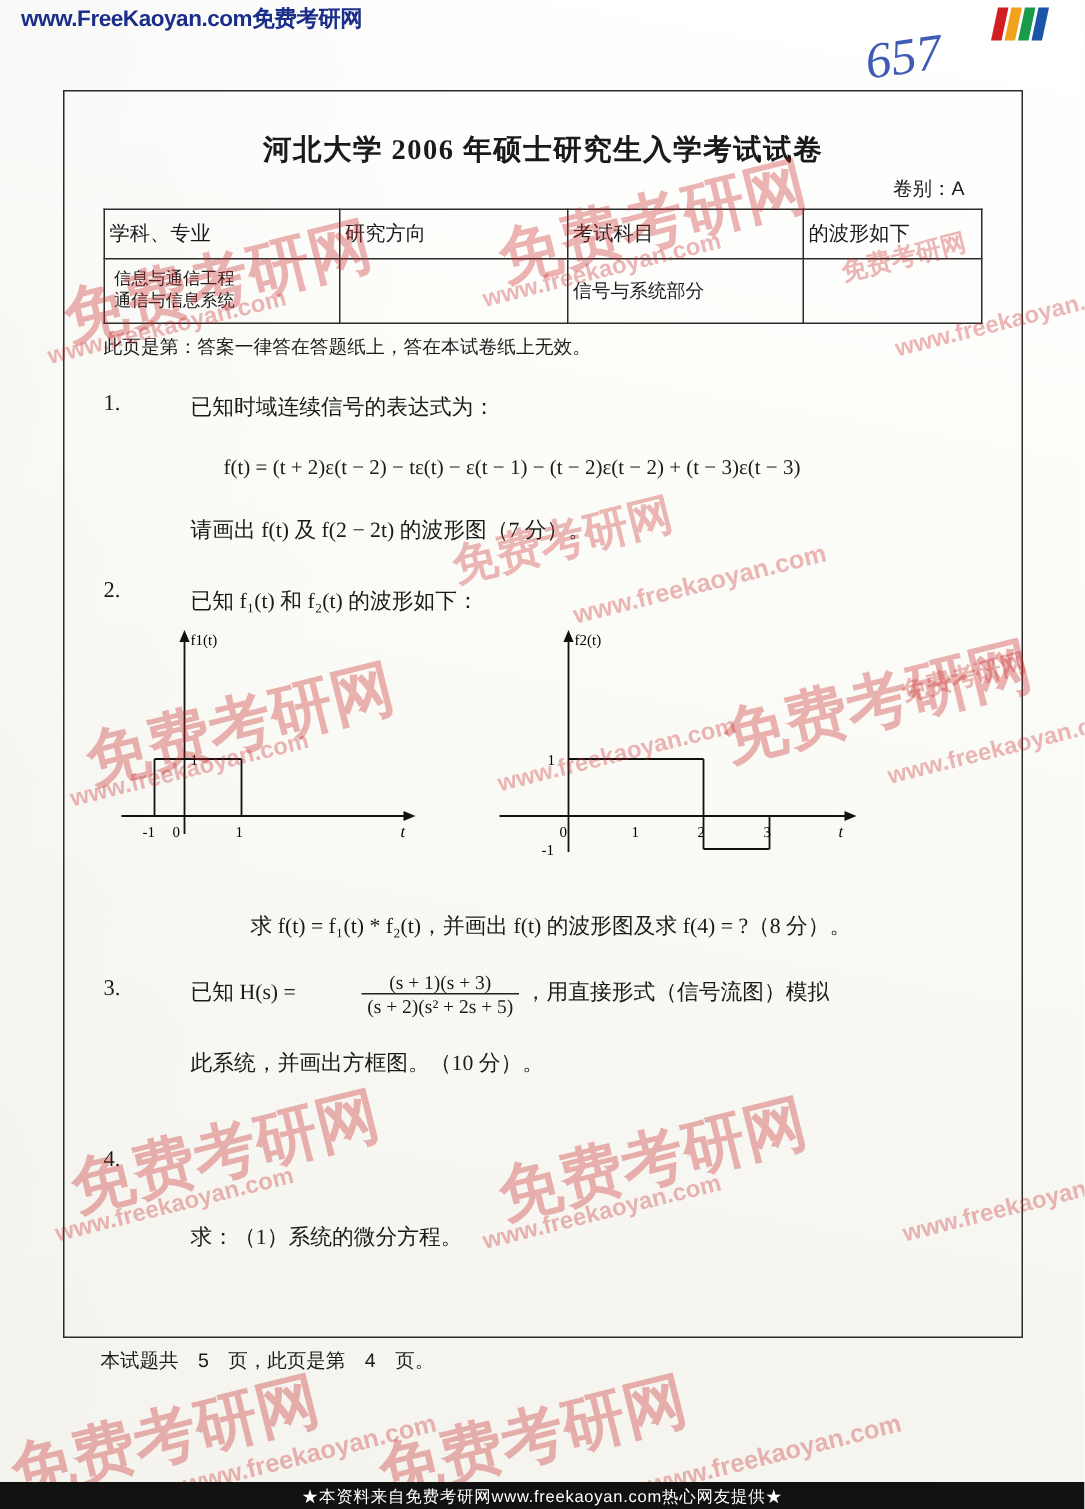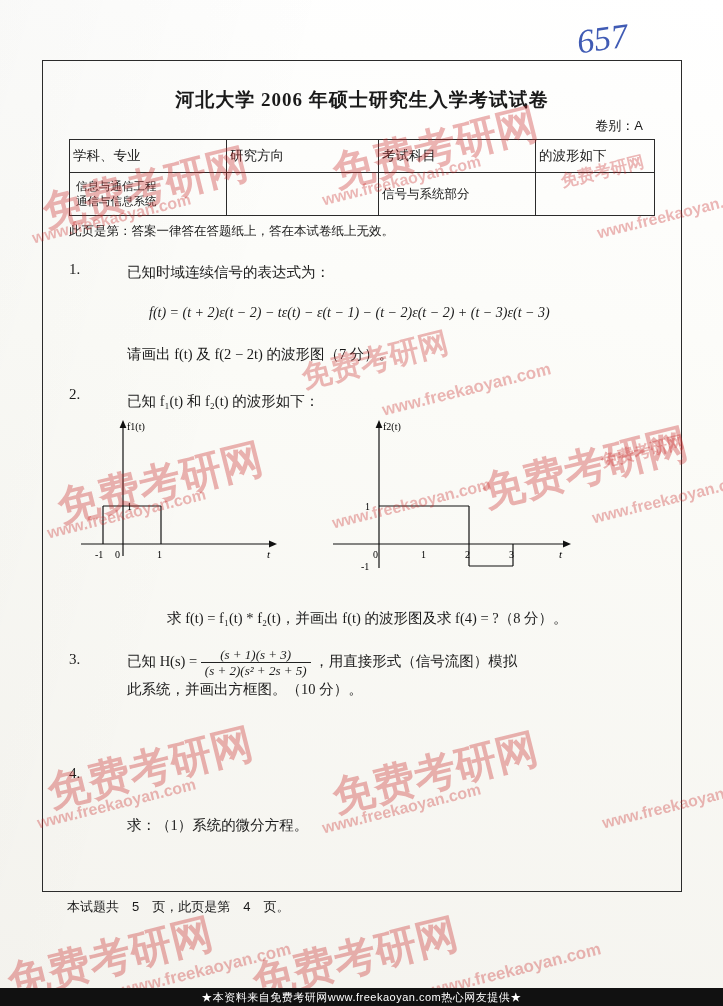--- a/index.html
+++ b/index.html
@@ -74,22 +74,22 @@
   table.info td.two{
     text-align:left;padding-left:6px;line-height:15px;font-size:11.5px;
   }
   .decl{
     position:absolute;left:26px;top:162px;
     font-size:12.5px;font-family:"Liberation Sans",sans-serif;
   }
   
   .q{position:absolute;font-size:14.5px;line-height:24px;}
   .qnum{position:absolute;font-size:15px;font-family:"Liberation Serif",serif;}
-  .math{font-family:"Liberation Serif",serif;font-style:italic;}
-  .frac{display:inline-block;vertical-align:middle;text-align:center;font-size:13px;line-height:15px;}
+  .math{font-family:"Liberation Serif",serif;}
+  .frac{display:inline-block;vertical-align:middle;text-align:center;font-size:13px;line-height:15px;margin-left:40px;}
   .frac .num{display:block;padding:0 4px;border-bottom:1px solid #222;}
   .frac .den{display:block;padding:0 4px;}
   
   .graphs{position:absolute;left:60px;top:385px;width:530px;height:185px;}
   .footer-note{
     position:absolute;left:25px;top:838px;
     font-size:13px;font-family:"Liberation Sans",sans-serif;
   }
   
   .bottom-strip{
@@ -108,20 +108,29 @@
   .wm-big{font-size:42px;}
   .wm-small{font-size:17px;color:rgba(200,40,40,.33);}
   .wm-site{font-size:16px;color:rgba(200,40,40,.33);}
   svg{display:block;}
 </style>
 </head>
 <body>
 
 <div class="page">
 
+  <div class="topbar">
+    <div class="site-logo">www.FreeKaoyan.com免费考研网</div>
+    <div class="brand-mark">
+      <i class="bm1"></i>
+        <i class="bm2"></i>
+        <i class="bm3"></i>
+        <i class="bm4"></i>
+    </div>
+  </div>
 
   <div class="handwrite">657</div>
 
   <div class="sheet">
 
     <h1 class="title">河北大学 2006 年硕士研究生入学考试试卷</h1>
 
     <div class="kb">卷别：A</div>
 
     <table class="info">
@@ -198,21 +207,21 @@
 
     <div class="qnum" style="left:26px;top:590px;">3.</div>
     <div class="q" style="left:84px;top:586px;">
       <span>已知 H(s) =</span>
       <span class="frac">
         <span class="num math">(s + 1)(s + 3)</span>
         <span class="den math">(s + 2)(s² + 2s + 5)</span>
       </span>
       <span>，用直接形式（信号流图）模拟</span>
     </div>
-    <div class="q" style="left:84px;top:616px;">此系统，并画出方框图。（10 分）。</div>
+    <div class="q" style="left:84px;top:636px;">此系统，并画出方框图。（10 分）。</div>
 
     <div class="qnum" style="left:26px;top:704px;">4.</div>
     <div class="q" style="left:84px;top:752px;">求：（1）系统的微分方程。</div>
 
   </div>
 
   <div class="footer-note" style="left:67px;top:898px;">本试题共　5　页，此页是第　4　页。</div>
 
   <div class="wm wm-big" style="left:40px;top:160px;transform:rotate(-14deg);">免费考研网</div>
   <div class="wm wm-big" style="left:330px;top:120px;transform:rotate(-14deg);">免费考研网</div>

